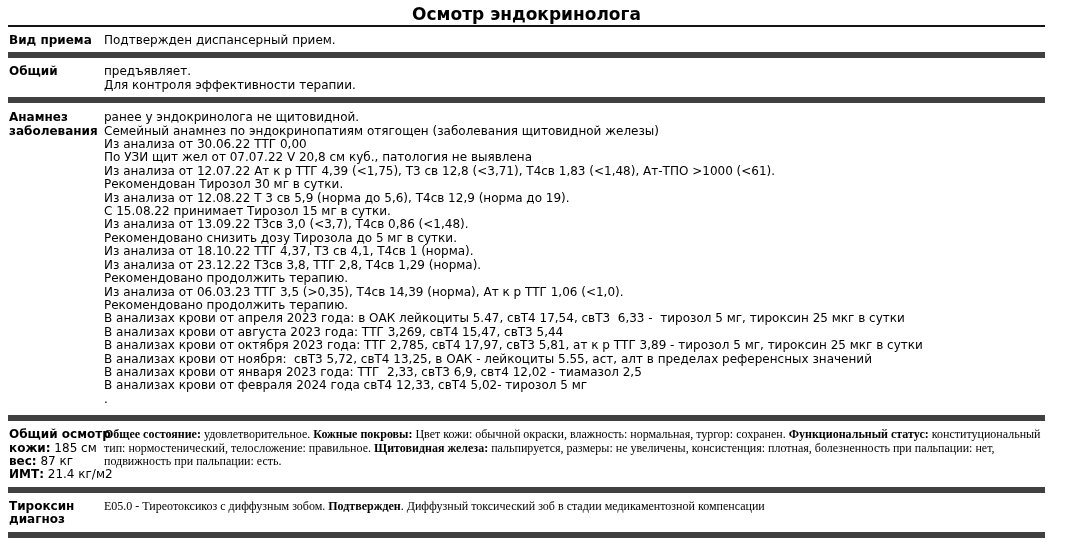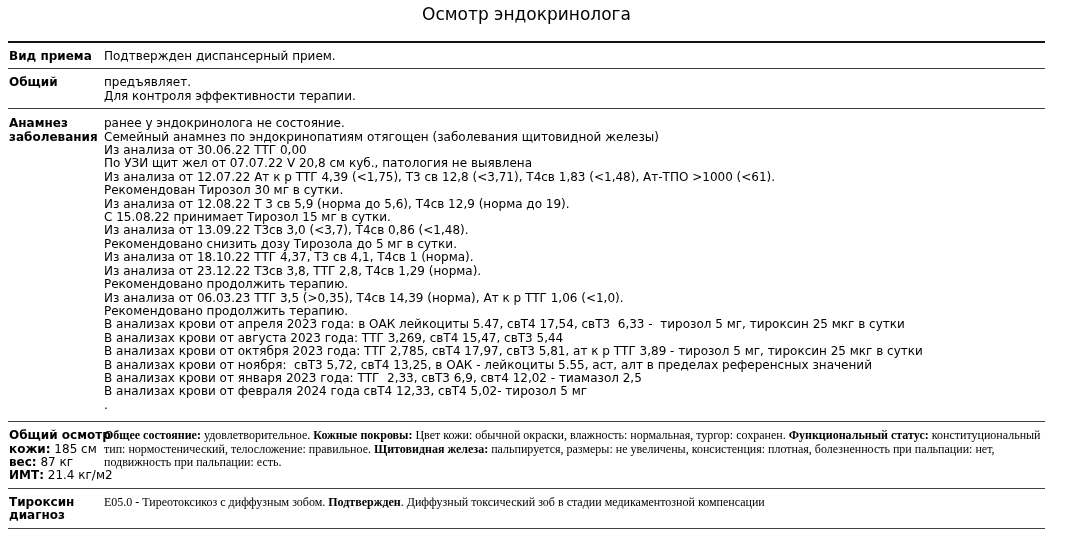--- a/index.html
+++ b/index.html
@@ -4,24 +4,24 @@
 <style>
   html,body{margin:0;padding:0;background:#fff;}
   body{
     width:1066px;height:544px;overflow:hidden;
     font-family:"DejaVu Sans","Liberation Sans",sans-serif;
     font-size:12px;line-height:13.4px;color:#000;
     -webkit-font-smoothing:antialiased;
   }
   .doc{margin:0 21px 0 8px;}
   .title{
-    text-align:center;font-weight:normal;font-size:17px;line-height:18px;
-    padding:5px 0 18px;border-bottom:2px solid #141414;
+    text-align:center;font-weight:bold;font-size:17px;line-height:18px;
+    padding:5px 0 2px;border-bottom:2px solid #141414;
   }
-  .row{display:flex;border-bottom:1px solid #404040;padding:7px 0 5px;}
+  .row{display:flex;border-bottom:6px solid #404040;padding:7px 0 5px;}
   .row.tall{padding:8px 0 9px;}
   .label{width:92px;flex:none;padding-left:1px;}
   .label .line{font-weight:bold;white-space:nowrap;}
   .label .line .r{font-weight:normal;}
   .content{flex:1;min-width:0;padding-left:3px;}
   .content .line{white-space:pre;}
   .para{white-space:normal;font-family:Liberation Serif, serif;}
   b{font-weight:bold;}
 </style>
 </head>
@@ -49,21 +49,21 @@
         <div class="line">Для контроля эффективности терапии.</div>
       </div>
   </div>
 
   <div class="row tall">
     <div class="label">
         <div class="line">Анамнез</div>
         <div class="line">заболевания</div>
       </div>
     <div class="content">
-        <div class="line">ранее у эндокринолога не состояние.</div>
+        <div class="line">ранее у эндокринолога не щитовидной.</div>
         <div class="line">Семейный анамнез по эндокринопатиям отягощен (заболевания щитовидной железы)</div>
         <div class="line">Из анализа от 30.06.22 ТТГ 0,00</div>
         <div class="line">По УЗИ щит жел от 07.07.22 V 20,8 см куб., патология не выявлена</div>
         <div class="line">Из анализа от 12.07.22 Ат к р ТТГ 4,39 (&lt;1,75), Т3 св 12,8 (&lt;3,71), Т4св 1,83 (&lt;1,48), Ат-ТПО &gt;1000 (&lt;61).</div>
         <div class="line">Рекомендован Тирозол 30 мг в сутки.</div>
         <div class="line">Из анализа от 12.08.22 Т 3 св 5,9 (норма до 5,6), Т4св 12,9 (норма до 19).</div>
         <div class="line">С 15.08.22 принимает Тирозол 15 мг в сутки.</div>
         <div class="line">Из анализа от 13.09.22 Т3св 3,0 (&lt;3,7), Т4св 0,86 (&lt;1,48).</div>
         <div class="line">Рекомендовано снизить дозу Тирозола до 5 мг в сутки.</div>
         <div class="line">Из анализа от 18.10.22 ТТГ 4,37, Т3 св 4,1, Т4св 1 (норма).</div>

